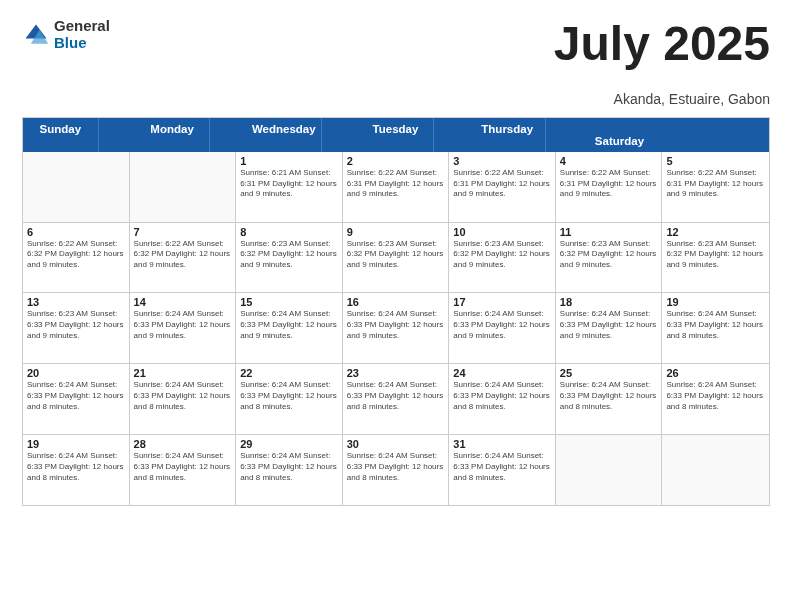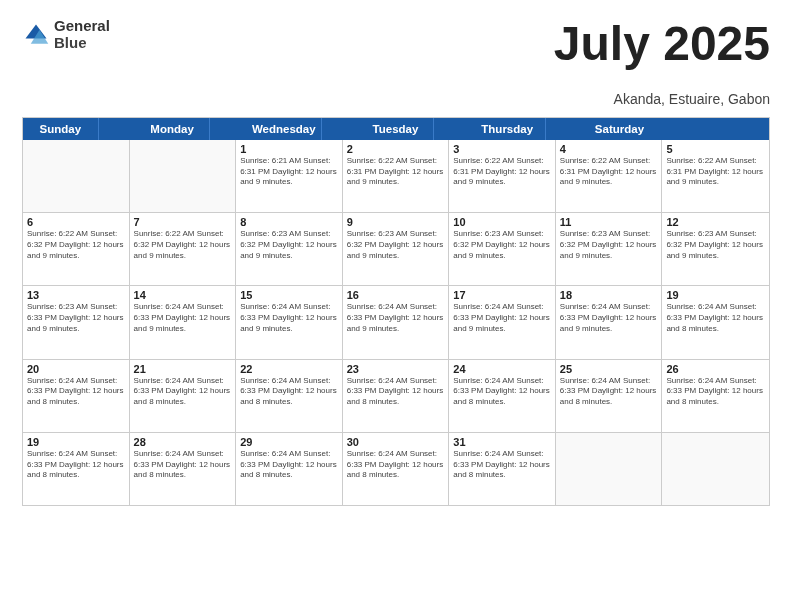--- a/index.html
+++ b/index.html
@@ -27,21 +27,21 @@
       display: flex;
       align-items: center;
       gap: 4px;
     }
     .logo-text {
       font-size: 15px;
       font-weight: bold;
       line-height: 1.1;
     }
     .logo-text .general { color: #333; }
-    .logo-text .blue { color: #404040; margin-top: 14px; }
+    .logo-text .blue { color: #0369a1; margin-top: 14px; }
     .logo-icon {
       width: 28px;
       height: 28px;
     }
     .title-block {
       text-align: right;
     }
     .month-year {
       font-size: 48px;
       font-weight: bold;
@@ -67,21 +67,21 @@
       gap: 36px;
     }
     .cal-header-cell {
       color: #fff;
       font-size: 11.5px;
       font-weight: bold;
       text-align: center;
       padding: 5px 2px;
       border-right: 1px solid #3a7bc8;
     }
-    .cal-header-cell:last-child { border-right: none; }
+    .cal-header-cell:last-child { border-right: none; margin-top: 12px; }
     .cal-body {
       flex: 1;
       display: flex;
       flex-direction: column;
     }
     .cal-row {
       display: grid;
       grid-template-columns: repeat(7, 1fr);
       flex: 1;
       border-top: 1px solid #ccc;

